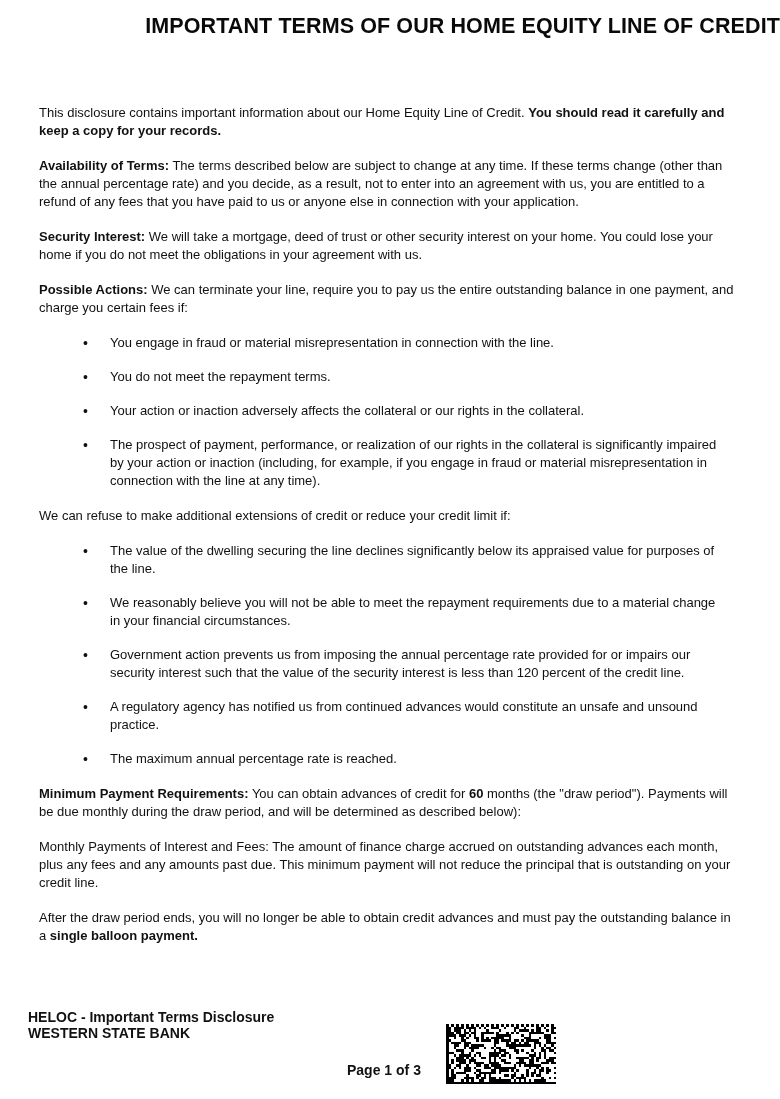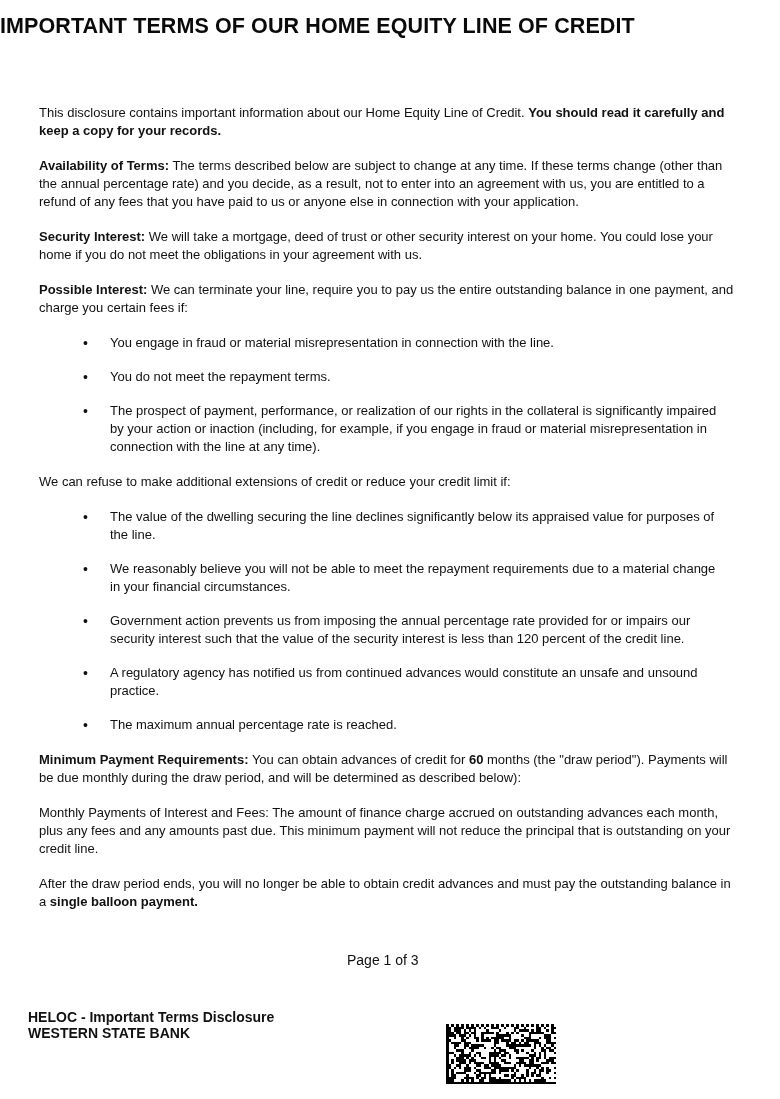--- a/index.html
+++ b/index.html
@@ -1,39 +1,39 @@
 <!DOCTYPE html>
 <html><head>
 <meta charset="utf-8">
 <style>
   html, body { margin: 0; padding: 0; background: #ffffff; }
   body {
     width: 780px; height: 1099px; position: relative; overflow: hidden;
     font-family: "Liberation Sans", sans-serif; color: #111111;
   }
   .title {
-    position: absolute; left: 0; top: 14px; width: 780px; text-align: left;
+    position: absolute; left: 0; top: 14px; width: 780px; text-align: right;
     font-size: 21.5px; font-weight: bold; letter-spacing: 0.1px; color: #0a0a0a;
   }
   .content {
     position: absolute; left: 39px; top: 104px; width: 700px;
     font-size: 13px; line-height: 18px;
   }
   .para { margin: 0 0 17px 0; }
   .para b { font-weight: bold; }
   ul.bullets { list-style: none; margin: 0 0 17px 0; padding: 0; }
   ul.bullets li { position: relative; padding-left: 55px; margin: 16px; }
   ul.bullets li::before {
     content: "\2022"; position: absolute; left: 28px; top: 0; font-size: 14px;
   }
   .footer-left {
     position: absolute; left: 28px; top: 1009px; font-size: 14px; font-weight: bold; line-height: 16px;
   }
   .footer-page {
-    position: absolute; left: 347px; top: 952px; font-size: 14px; font-weight: normal;
+    position: absolute; left: 347px; top: 1062px; font-size: 14px; font-weight: bold;
   }
   .barcode { position: absolute; left: 446px; top: 1024px; width: 110px; height: 60px; }
 </style>
 </head>
 <body>
 
 <div class="title">IMPORTANT TERMS OF OUR HOME EQUITY LINE OF CREDIT</div>
 
 <div class="content">
 
@@ -43,25 +43,26 @@
 
   <p class="para">
     <b>Availability of Terms:</b><span> The terms described below are subject to change at any time. If these terms change (other than  the annual percentage rate) and you decide, as a result, not to enter into an agreement with us, you are entitled to a  refund of any fees that you have paid to us or anyone else in connection with your application.</span>
   </p>
 
   <p class="para">
     <b>Security Interest:</b><span> We will take a mortgage, deed of trust or other security interest on your home. You could lose your  home if you do not meet the obligations in your agreement with us.</span>
   </p>
 
   <p class="para">
-    <b>Possible Interest:</b><span> We can terminate your line, require you to pay us the entire outstanding balance in one payment,  and charge you certain fees if:</span>
+    <b>Possible Actions:</b><span> We can terminate your line, require you to pay us the entire outstanding balance in one payment,  and charge you certain fees if:</span>
   </p>
   <ul class="bullets">
     <li>You engage in fraud or material misrepresentation in connection with the line.</li>
     <li>You do not meet the repayment terms.</li>
+    <li>Your action or inaction adversely affects the collateral or our rights in the collateral.</li>
     <li>The prospect of payment, performance, or realization of our rights in the collateral is significantly impaired by  your action or inaction (including, for example, if you engage in fraud or material misrepresentation in  connection with the line at any time).</li>
   </ul>
 
   <p class="para">We can refuse to make additional extensions of credit or reduce your credit limit if:</p>
   <ul class="bullets">
     <li>The value of the dwelling securing the line declines significantly below its appraised value for purposes of the  line.</li>
     <li>We reasonably believe you will not be able to meet the repayment requirements due to a material change in  your financial circumstances.</li>
     <li>Government action prevents us from imposing the annual percentage rate provided for or impairs our security  interest such that the value of the security interest is less than 120 percent of the credit line.</li>
     <li>A regulatory agency has notified us from continued advances would constitute an unsafe and unsound  practice.</li>
     <li>The maximum annual percentage rate is reached.</li>

